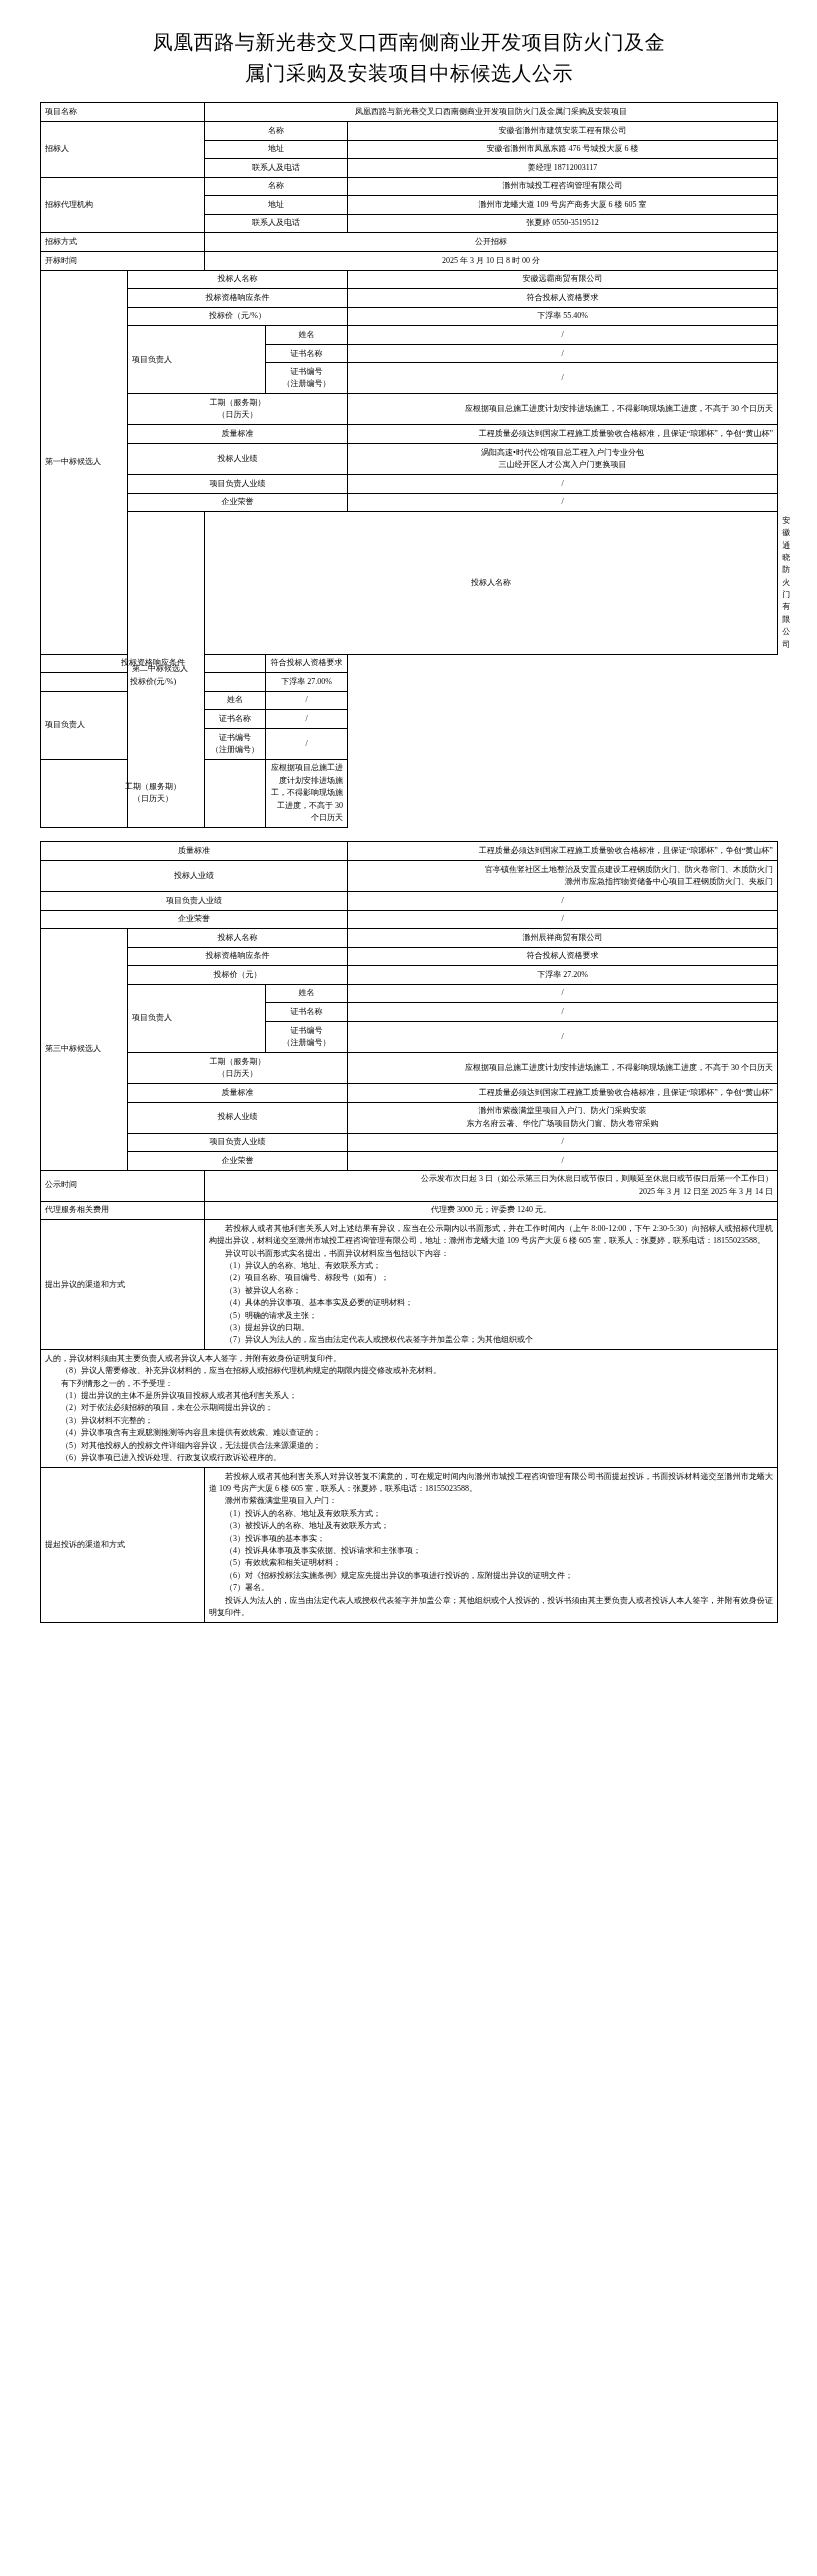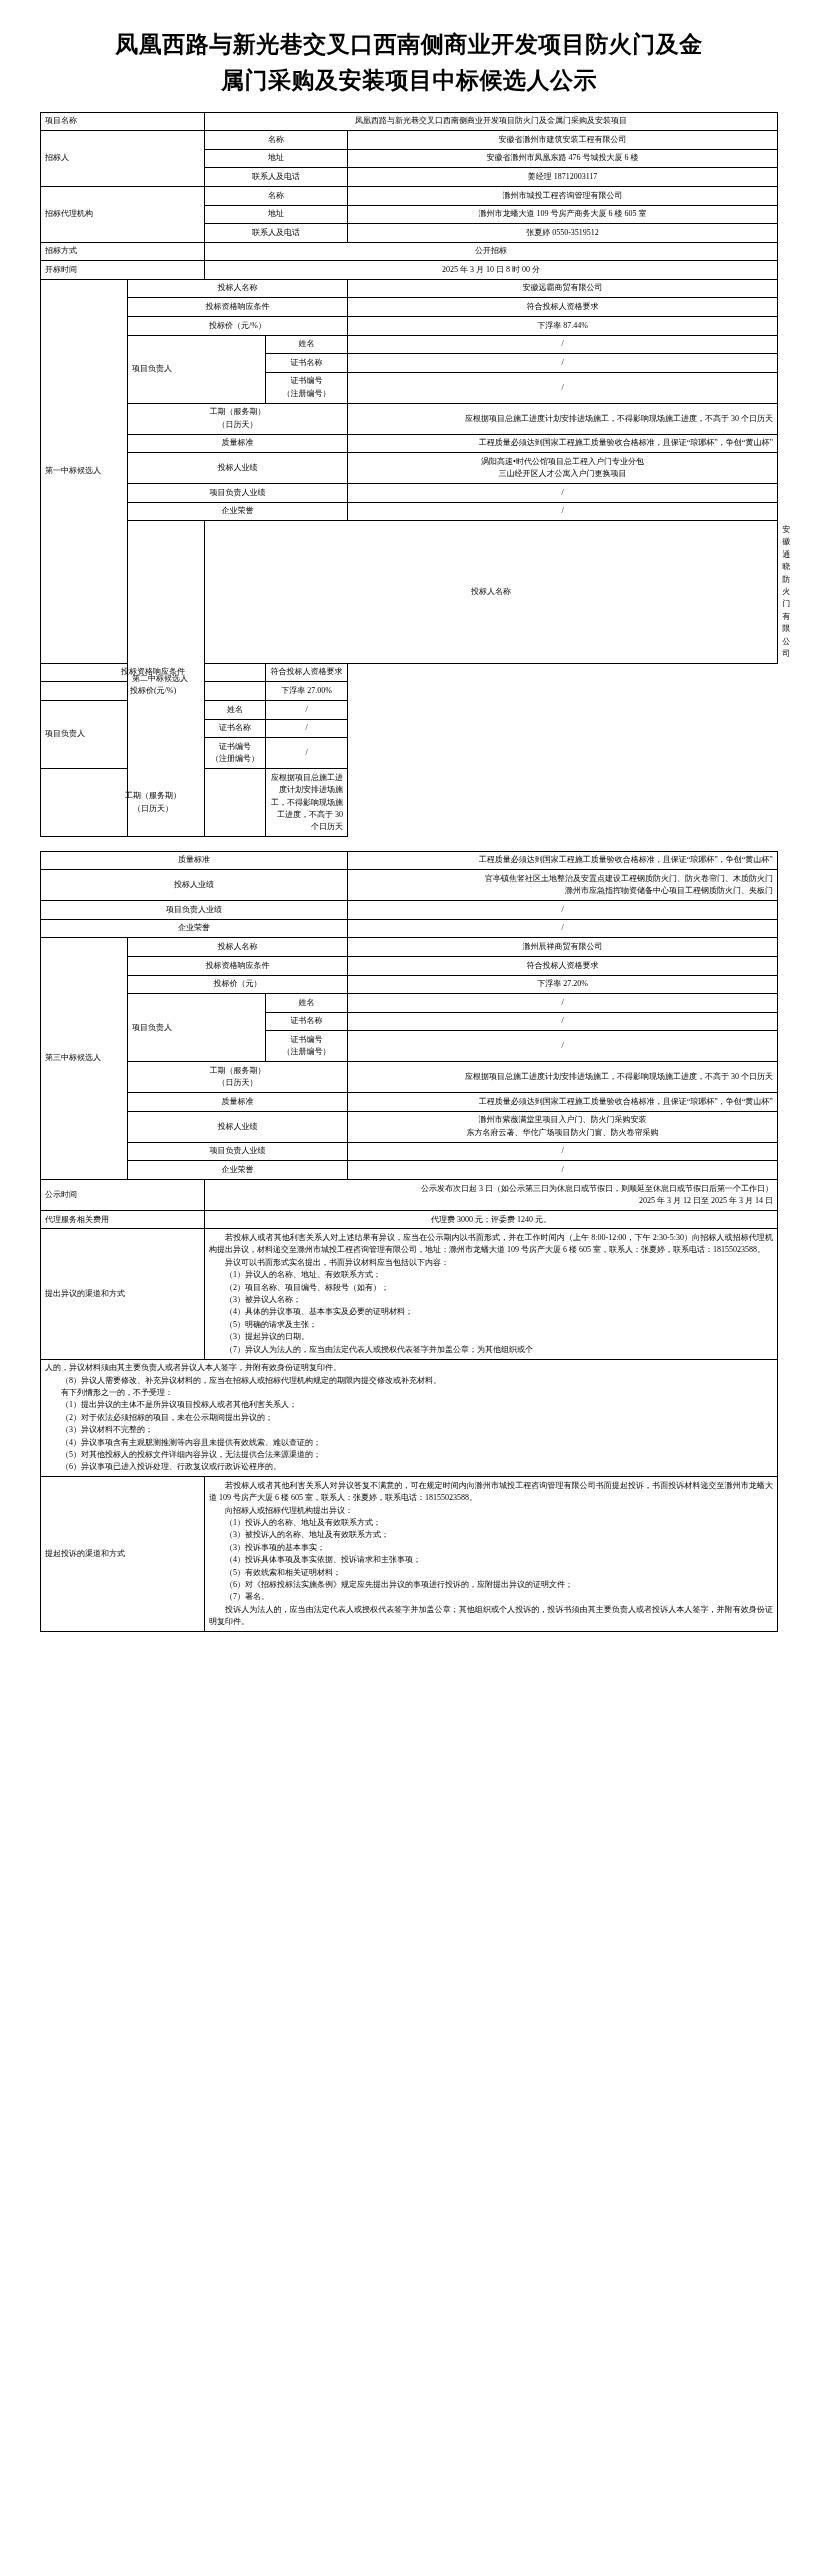--- a/index.html
+++ b/index.html
@@ -12,22 +12,22 @@
     font-family: "Liberation Serif", "DejaVu Serif", serif;
     color: #000000;
   }
   .page {
     width: 818px;
     box-sizing: border-box;
     padding: 27px 40px 20.6px 40px;
   }
   .doc-title {
     text-align: center;
-    font-size: 23px;
-    font-weight: bold;
+    font-size: 20px;
+    font-weight: normal;
     line-height: 1.55;
     letter-spacing: 0.5px;
     margin: 0 0 13.4px 0;
     font-family: "Liberation Serif", "DejaVu Serif", serif;
   }
   table.main {
     border-collapse: collapse;
     width: 100%;
     table-layout: fixed;
   }
@@ -131,21 +131,21 @@
         <td class="lbl" rowspan="12">第一中标候选人</td>
         <td class="ctr" colspan="3">投标人名称</td>
         <td class="ctr">安徽远霸商贸有限公司</td>
       </tr>
       <tr>
         <td class="ctr" colspan="3">投标资格响应条件</td>
         <td class="ctr">符合投标人资格要求</td>
       </tr>
       <tr>
         <td class="ctr" colspan="3">投标价（元/%）</td>
-        <td class="ctr">下浮率 87.44%</td>
+        <td class="ctr">下浮率 55.40%</td>
       </tr>
       <tr>
         <td class="lbl" rowspan="3" colspan="2">项目负责人</td>
         <td class="ctr">姓名</td>
         <td class="ctr">/</td>
       </tr>
       <tr>
         <td class="ctr">证书名称</td>
         <td class="ctr">/</td>
       </tr>
@@ -331,21 +331,21 @@
           <div class="p ind">（4）异议事项含有主观臆测推测等内容且未提供有效线索、难以查证的；</div>
           <div class="p ind">（5）对其他投标人的投标文件详细内容异议，无法提供合法来源渠道的；</div>
           <div class="p ind">（6）异议事项已进入投诉处理、行政复议或行政诉讼程序的。</div>
         </td>
       </tr>
 
       <tr>
         <td class="lbl" colspan="2">提起投诉的渠道和方式</td>
         <td class="just" colspan="3">
           <div class="p ind">若投标人或者其他利害关系人对异议答复不满意的，可在规定时间内向滁州市城投工程咨询管理有限公司书面提起投诉，书面投诉材料递交至滁州市龙蟠大道 109 号房产大厦 6 楼 605 室，联系人：张夏婷，联系电话：18155023588。</div>
-          <div class="p ind">向招标人或招标代理机构提出异议：</div>
+          <div class="p ind">滁州市紫薇满堂里项目入户门：</div>
           <div class="p ind">（1）投诉人的名称、地址及有效联系方式；</div>
           <div class="p ind">（3）被投诉人的名称、地址及有效联系方式；</div>
           <div class="p ind">（3）投诉事项的基本事实；</div>
           <div class="p ind">（4）投诉具体事项及事实依据、投诉请求和主张事项；</div>
           <div class="p ind">（5）有效线索和相关证明材料；</div>
           <div class="p ind">（6）对《招标投标法实施条例》规定应先提出异议的事项进行投诉的，应附提出异议的证明文件；</div>
           <div class="p ind">（7）署名。</div>
           <div class="p ind">投诉人为法人的，应当由法定代表人或授权代表签字并加盖公章；其他组织或个人投诉的，投诉书须由其主要负责人或者投诉人本人签字，并附有效身份证明复印件。</div>
         </td>
       </tr>

